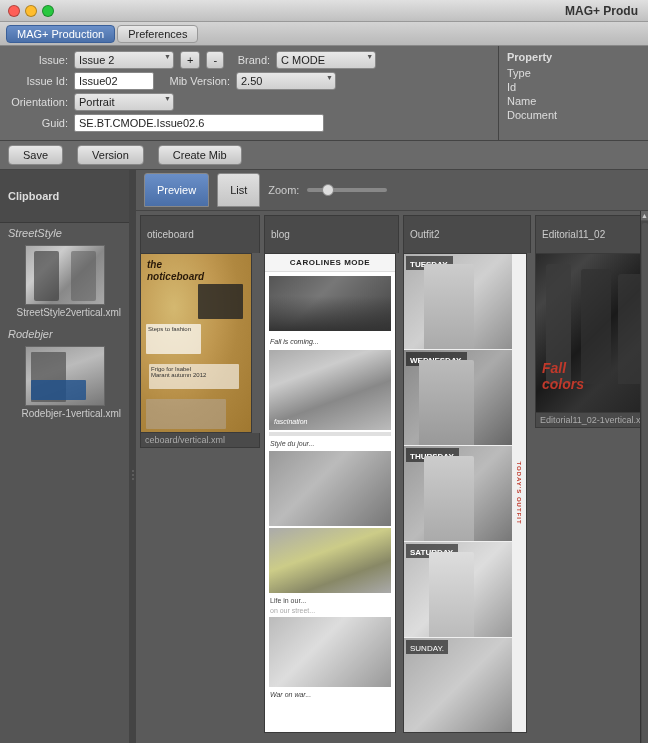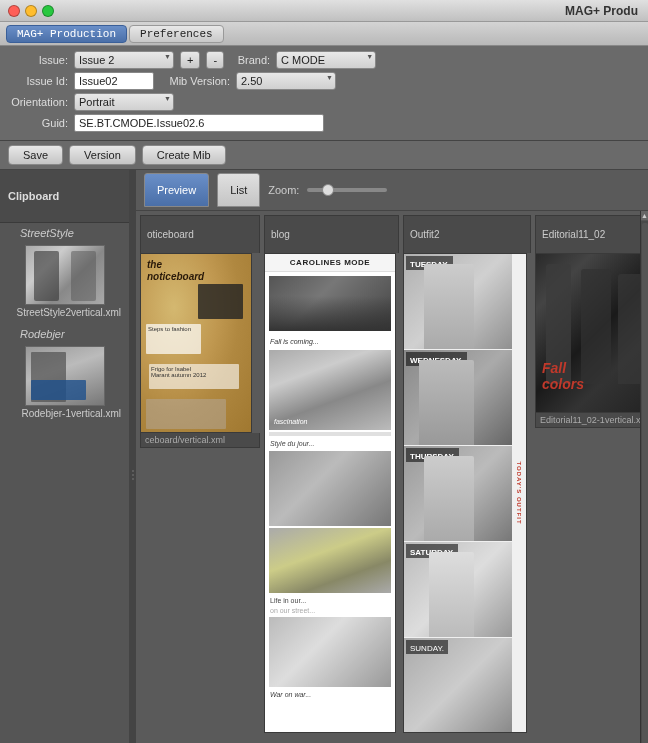--- a/index.html
+++ b/index.html
@@ -57,21 +57,20 @@
       border-bottom: 1px solid #888;
     }
     .menu-btn {
       background: linear-gradient(to bottom, #e8e8e8, #c8c8c8);
       border: 1px solid #999;
       border-radius: 4px;
       padding: 2px 10px;
       font-size: 11px;
       color: #222;
       cursor: pointer;
-      font-family: Liberation Mono, monospace;
     }
     .menu-btn.active {
       background: linear-gradient(to bottom, #6a8fc8, #4a6fa8);
       color: white;
       border-color: #3a5f98;
     }
 
     
     .toolbar {
       background: #6a6a6a;
@@ -122,21 +121,21 @@
       color: #222;
       cursor: pointer;
       height: 18px;
     }
 
     
     .action-bar {
       background: #6a6a6a;
       padding: 4px 8px;
       display: flex;
-      gap: 6px;
+      gap: 14px;
       border-bottom: 1px solid #444;
     }
     .action-btn {
       background: linear-gradient(to bottom, #e8e8e8, #c4c4c4);
       border: 1px solid #888;
       border-radius: 4px;
       padding: 3px 14px;
       font-size: 11px;
       color: #222;
       cursor: pointer;
@@ -160,21 +159,21 @@
     }
     .sidebar-title {
       background: #4a4a4a;
       padding: 20px 8px;
       font-size: 11px;
       color: #ddd;
       border-bottom: 1px solid #3a3a3a;
       font-weight: bold;
     }
     .sidebar-section-title {
-      padding: 4px 20px;
+      padding: 4px 8px;
       font-size: 11px;
       color: #ccc;
       font-style: italic;
     }
     .sidebar-item {
       padding: 2px 8px 6px;
       cursor: pointer;
     }
     .sidebar-thumb {
       width: 80px;
@@ -426,20 +425,27 @@
       <select class="toolbar-select toolbar-select-wide">
         <option>Portrait</option>
       </select>
     </div>
   </div>
   <div class="toolbar-row">
     <span class="toolbar-label">Guid:</span>
     <input type="text" class="toolbar-input toolbar-input-long" value="SE.BT.CMODE.Issue02.6" style="">
   </div>
 
+  <div style="position:absolute; top:0; right:0; width:150px; background:#6a6a6a; padding:5px 8px; height:100%; border-left:1px solid #444;">
+    <div style="color:#ddd; font-weight:bold; margin-bottom:4px; font-size:11px;">Property</div>
+    <div style="color:#ddd; font-size:11px; margin-bottom:2px;">Type</div>
+    <div style="color:#ddd; font-size:11px; margin-bottom:2px;">Id</div>
+    <div style="color:#ddd; font-size:11px; margin-bottom:2px;">Name</div>
+    <div style="color:#ddd; font-size:11px; margin-bottom:2px;">Document</div>
+  </div>
 </div>
 
 <div class="action-bar">
   <button class="action-btn">Save</button>
   <button class="action-btn">Version</button>
   <button class="action-btn">Create Mib</button>
 </div>
 
 <div class="main-area">
 

